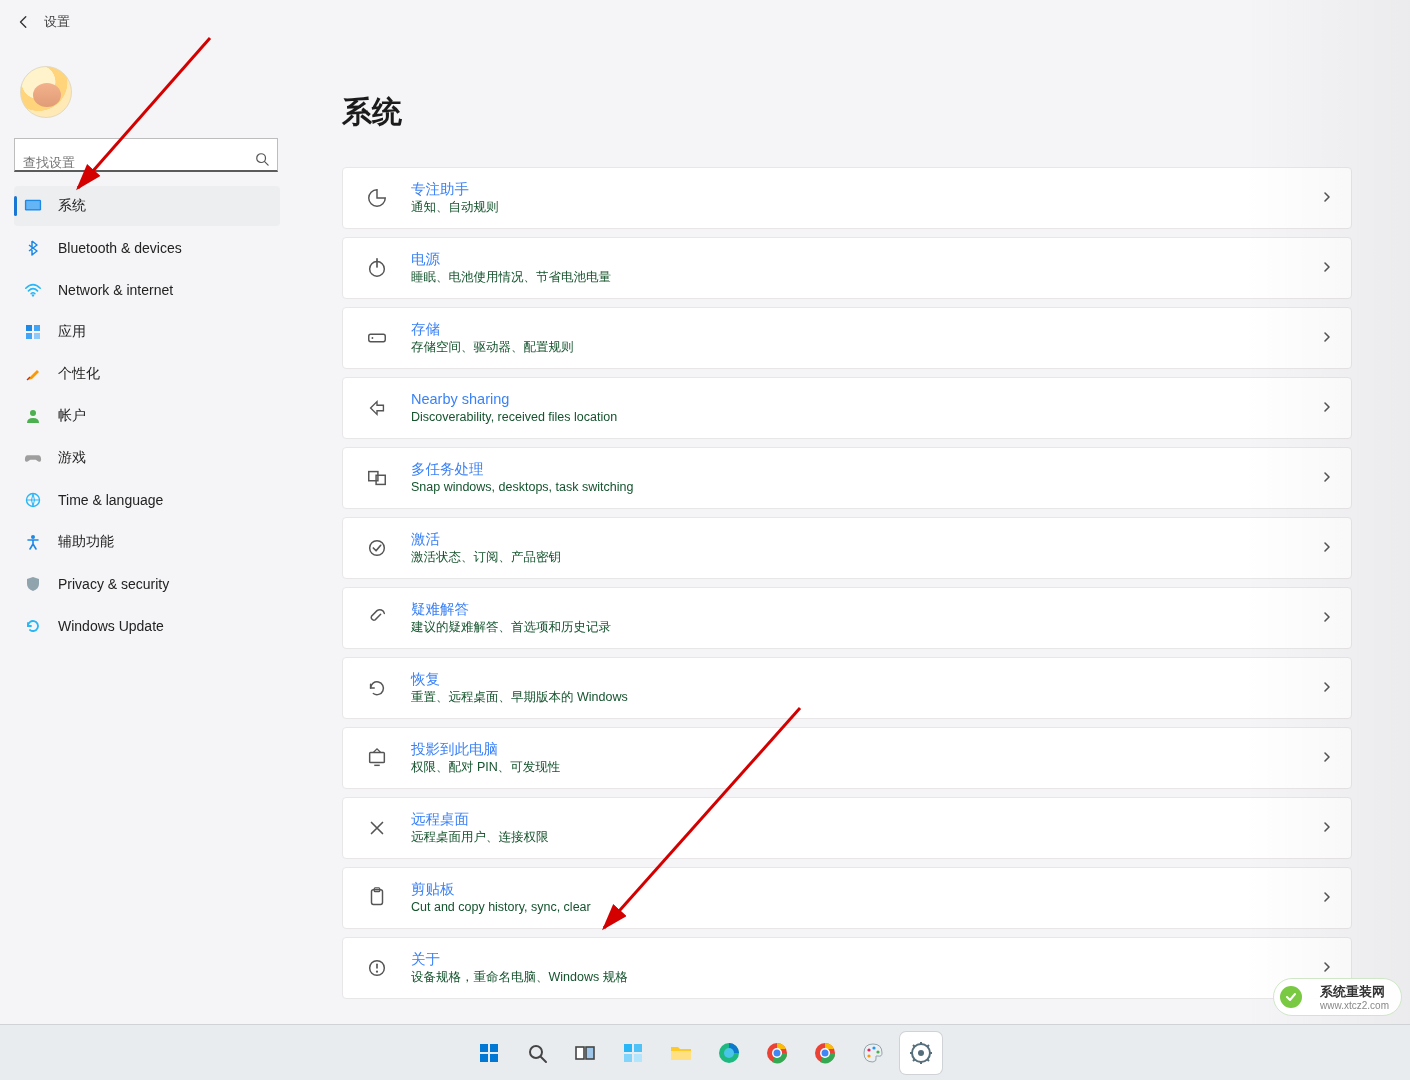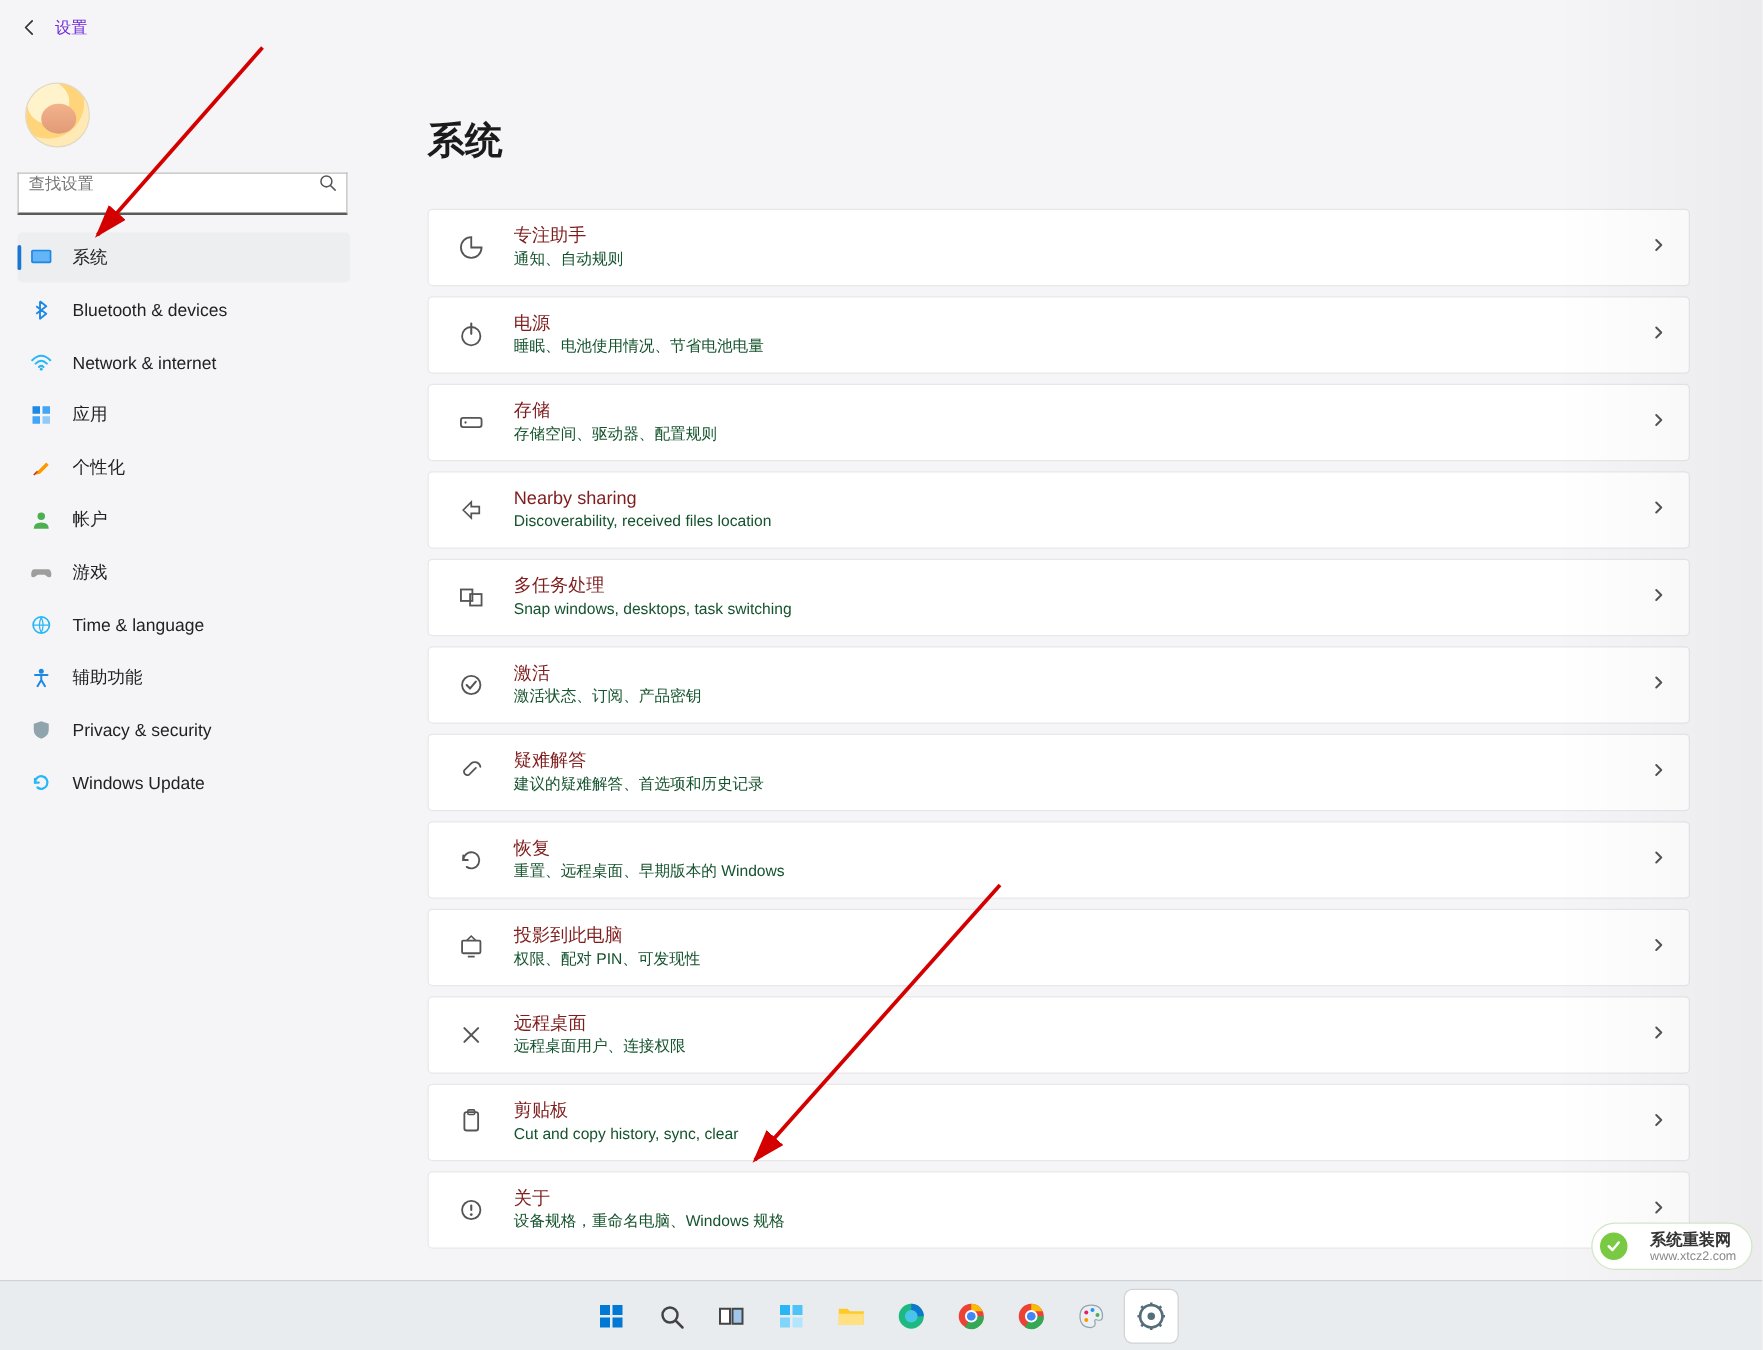--- a/index.html
+++ b/index.html
@@ -7,46 +7,46 @@
   font-family: "Segoe UI", "Microsoft YaHei", sans-serif;
   background: #f5f5f7;
   width: 1410px;
   height: 1080px;
   overflow: hidden;
   position: relative;
 }
 .window { display: flex; flex-direction: column; height: 100%; }
 .titlebar { display: flex; align-items: center; height: 44px; padding: 0 10px; }
 .back-btn { width: 28px; height: 28px; display:flex; align-items:center; justify-content:center; color:#444; cursor:pointer; }
-.app-title { margin-left: 6px; font-size: 13px; color:#6d28d9; }
+.app-title { margin-left: 6px; font-size: 13px; color:#404040; }
 
 .body { display:flex; flex:1; overflow:hidden; }
 .sidebar { width: 294px; padding: 10px 14px 10px 14px; display:flex; flex-direction:column; }
 .avatar-row { display:flex; align-items:center; padding: 12px 6px 16px 6px; }
 .avatar { width:52px; height:52px; border-radius:50%; background: radial-gradient(circle at 35% 30%, #fff3cc 0 35%, #ffd47a 36% 60%, #ffe9b5 61% 100%); border:1px solid #e2d9bf; position:relative; }
 .avatar::after{content:""; position:absolute; left:12px; top:16px; width:28px; height:24px; border-radius:50%; background:linear-gradient(#f2b28c,#e19b77);}
 .search-wrap { margin: 4px 0 14px 0; }
-.search-box { width: 264px; height: 34px; background:#fff; border:1px solid #bdbdbd; border-bottom:2px solid #5b5b5b; display:flex; align-items:flex-start; padding:0 8px; }
+.search-box { width: 264px; height: 34px; background:#fff; border:1px solid #bdbdbd; border-bottom:2px solid #5b5b5b; display:flex; align-items:flex-end; padding:0 8px; }
 .search-box input { flex:1; border:none; outline:none; font-size:13px; color:#333; background:transparent; }
 .search-icon { color:#555; }
 
 .nav { display:flex; flex-direction:column; gap:2px; }
 .nav-item { display:flex; align-items:center; height:40px; padding:0 10px 0 8px; border-radius:4px; font-size:14px; color:#222; cursor:pointer; position:relative; }
 .nav-item.active { background:#eceef0; }
 .nav-item.active::before { content:""; position:absolute; left:0; top:10px; bottom:10px; width:3px; background:#1976d2; border-radius:2px; }
 .nav-icon { width:22px; height:22px; margin-right:14px; display:flex; align-items:center; justify-content:center; }
 .nav-label { flex:1; }
 
 .main { flex:1; padding: 48px 30px 30px 48px; overflow:auto; }
 .page-title { font-size:30px; font-weight:600; color:#1b1b1b; margin-bottom: 34px; }
 .cards { display:flex; flex-direction:column; gap:8px; max-width:1010px; }
 .card { background:#fff; border:1px solid #e9e6e8; border-radius:4px; height:62px; display:flex; align-items:center; padding:0 18px 0 14px; cursor:pointer; }
 .card-icon { width:28px; height:28px; margin:0 20px 0 6px; color:#4a4a4a; display:flex; align-items:center; justify-content:center; }
 .card-text { flex:1; display:flex; flex-direction:column; justify-content:center; }
-.card-title { font-size:14.5px; color:#7f1d1d; line-height:1.4; }
+.card-title { font-size:14.5px; color:#3b82f6; line-height:1.4; }
 .card-sub { font-size:12.5px; color:#14532d; line-height:1.4; }
 .chev { color:#5a5a5a; }
 
 
 .arrow { position:absolute; pointer-events:none; }
 
 
 .taskbar { position:absolute; left:0; right:0; bottom:0; height:56px; background:#e9ecef; border-top:1px solid #d0d3d6; display:flex; align-items:center; justify-content:center; gap:6px; }
 .tb-item { width:42px; height:42px; border-radius:6px; display:flex; align-items:center; justify-content:center; cursor:pointer; }
 .tb-item.active { background:#ffffff; box-shadow:0 0 0 1px #cfd2d6; }

